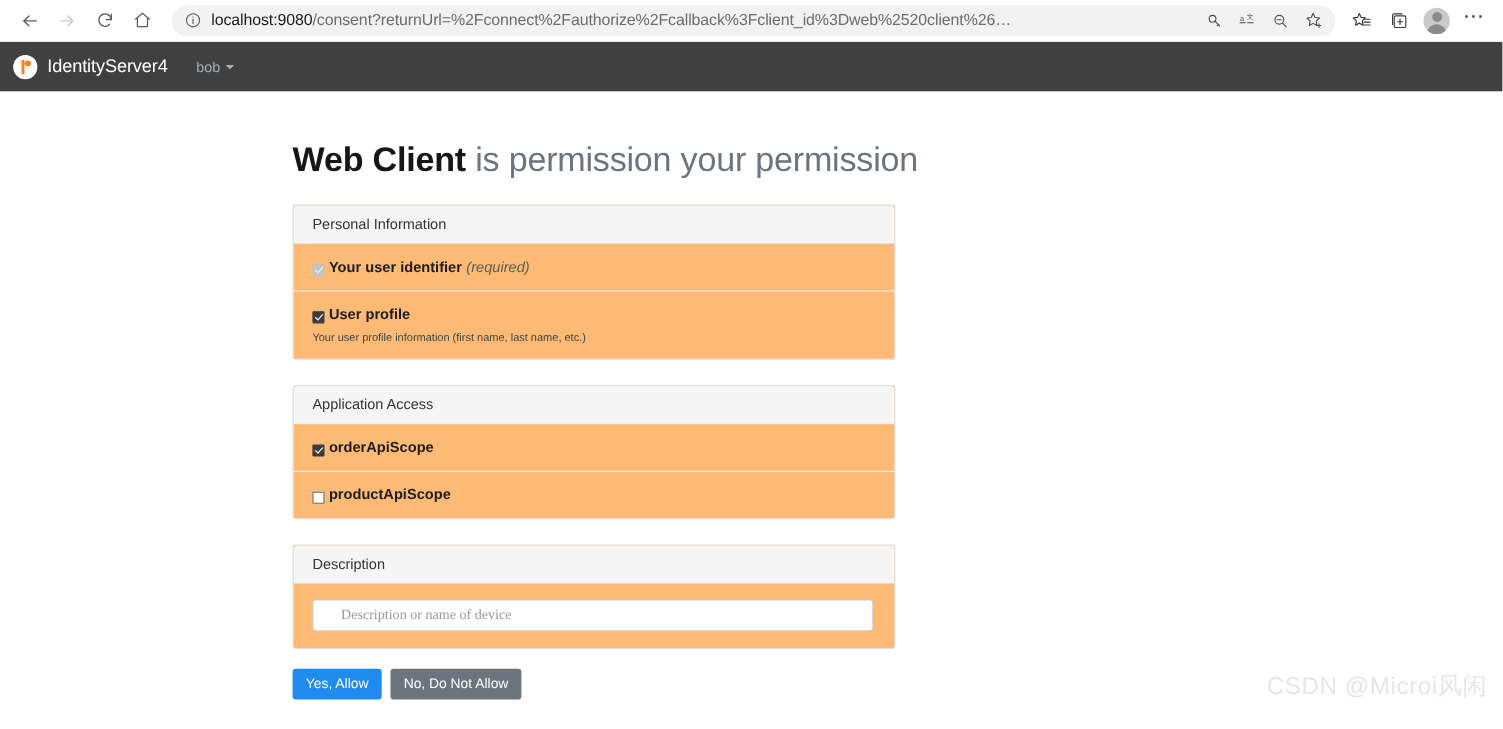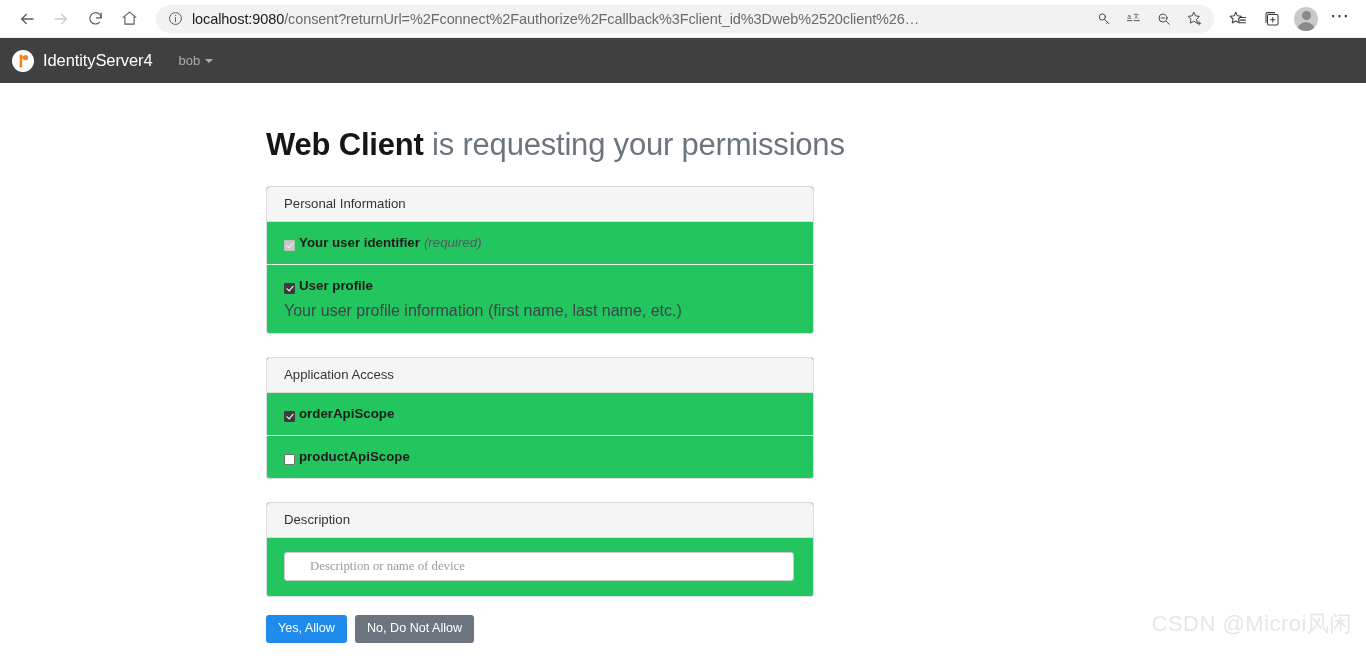--- a/index.html
+++ b/index.html
@@ -190,21 +190,21 @@
     margin-top: 11px;
     font-size: 14px;
     color: #4a4f54;
     letter-spacing: -0.1px;
   }
 
   .panel {
     width: 548px;
     border: 1px solid #dddddd;
     border-radius: 3px;
-    background: #22c55e;
+    background: #fdba74;
     margin-top: 23px;
   }
   .panel-heading {
     background: #f5f5f5;
     border-bottom: 1px solid #dddddd;
     padding: 9px 17px 10px 17px;
     font-size: 13.2px;
     color: #333333;
     border-radius: 3px 3px 0 0;
   }
@@ -223,21 +223,21 @@
     font-weight: 700;
     line-height: 1.2;
   }
   .scope-label .req {
     font-weight: 400;
     font-style: italic;
     color: #555b60;
   }
   .scope-desc {
     margin-top: 8px;
-    font-size: 16px;
+    font-size: 10px;
     color: #3e444a;
     font-weight: 400;
     padding-left: 0;
   }
 
   
   .cbox {
     width: 11px; height: 11px;
     flex: 0 0 auto;
     margin-top: 3px;
@@ -433,21 +433,21 @@
   <div class="navbar-user">
     <span>bob</span>
     <span class="caret-down"></span>
   </div>
 </div>
 
 <div class="page">
 
   <h1 class="page-heading">
     <strong>Web Client</strong>
-    <span>is requesting your permissions</span>
+    <span>is permission your permission</span>
   </h1>
 
   <div class="panel">
     <div class="panel-heading">Personal Information</div>
     <div class="panel-body">
 
       <div class="scope-item">
         <label class="scope-label">
           <span class="cbox checked disabled"></span>
           <span>Your user identifier</span>

